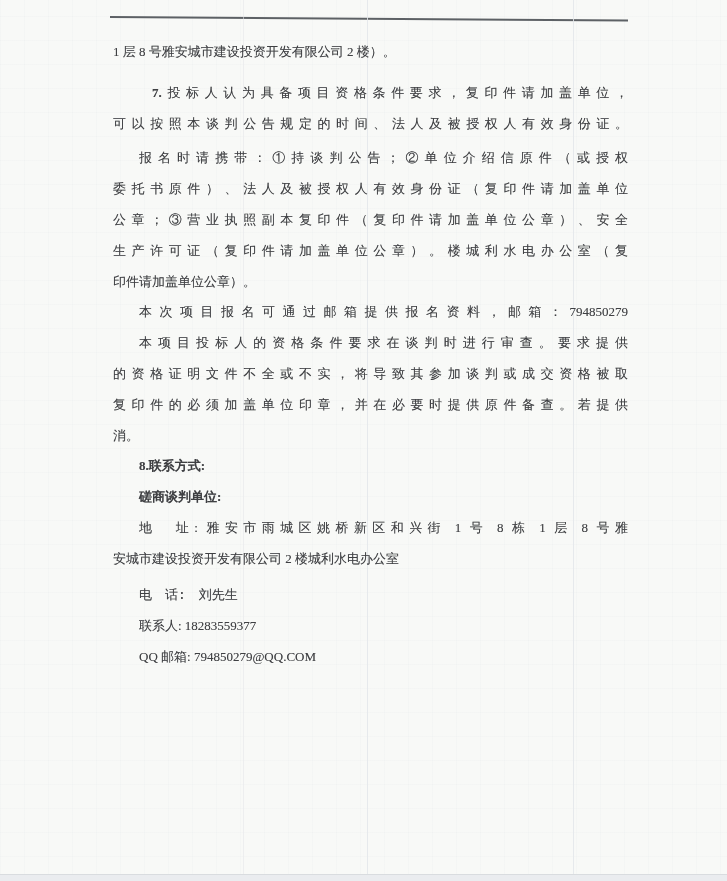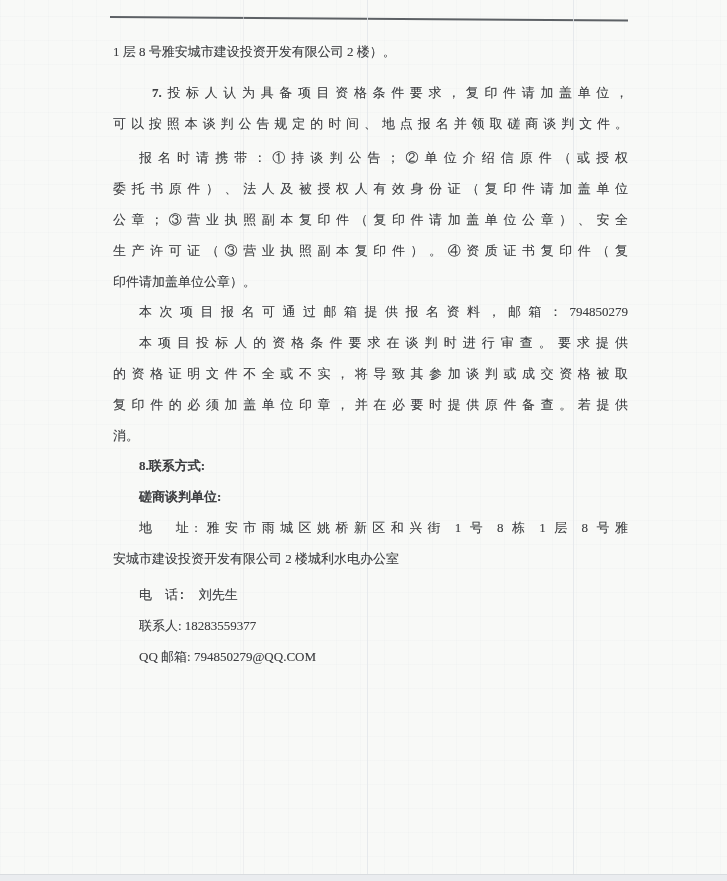--- a/index.html
+++ b/index.html
@@ -60,25 +60,25 @@
 <body>
 
 <div class="page">
   <div class="top-rule"></div>
   <div class="artifact a1"></div>
   <div class="artifact a2"></div>
   <div class="artifact a3"></div>
   <div class="doc-body">
       <div class="line"><span class="">1 层 8 号雅安城市建设投资开发有限公司 2 楼）。</span></div>
       <div class="line just" style="text-indent: 3em; margin-top: 10px;"><span class="b">7.</span><span class="">投标人认为具备项目资格条件要求，复印件请加盖单位，</span></div>
-      <div class="line just"><span class="">可以按照本谈判公告规定的时间、地点报名并领取磋商谈判文件。</span></div>
+      <div class="line just"><span class="">可以按照本谈判公告规定的时间、法人及被授权人有效身份证。</span></div>
       <div class="line just" style="text-indent: 2em; margin-top: 4px;"><span class="">报名时请携带：①持谈判公告；②单位介绍信原件（或授权</span></div>
       <div class="line just"><span class="">委托书原件）、法人及被授权人有效身份证（复印件请加盖单位</span></div>
       <div class="line just"><span class="">公章；③营业执照副本复印件（复印件请加盖单位公章）、安全</span></div>
-      <div class="line just"><span class="">生产许可证（③营业执照副本复印件）。④资质证书复印件（复</span></div>
+      <div class="line just"><span class="">生产许可证（复印件请加盖单位公章）。楼城利水电办公室（复</span></div>
       <div class="line"><span class="">印件请加盖单位公章）。</span></div>
       <div class="line just" style="text-indent: 2em;"><span class="">本次项目报名可通过邮箱提供报名资料，邮箱：794850279</span></div>
       <div class="line just" style="text-indent: 2em;"><span class="">本项目投标人的资格条件要求在谈判时进行审查。要求提供</span></div>
       <div class="line just"><span class="">的资格证明文件不全或不实，将导致其参加谈判或成交资格被取</span></div>
       <div class="line just"><span class="">复印件的必须加盖单位印章，并在必要时提供原件备查。若提供</span></div>
       <div class="line"><span class="">消。</span></div>
       <div class="line" style="text-indent: 2em;"><span class="b">8.联系方式:</span></div>
       <div class="line" style="text-indent: 2em;"><span class="b">磋商谈判单位:</span></div>
       <div class="line just" style="text-indent: 2em;"><span class="">地　址: 雅安市雨城区姚桥新区和兴街 1 号 8 栋 1 层 8 号雅</span></div>
       <div class="line"><span class="">安城市建设投资开发有限公司 2 楼城利水电办公室</span></div>

